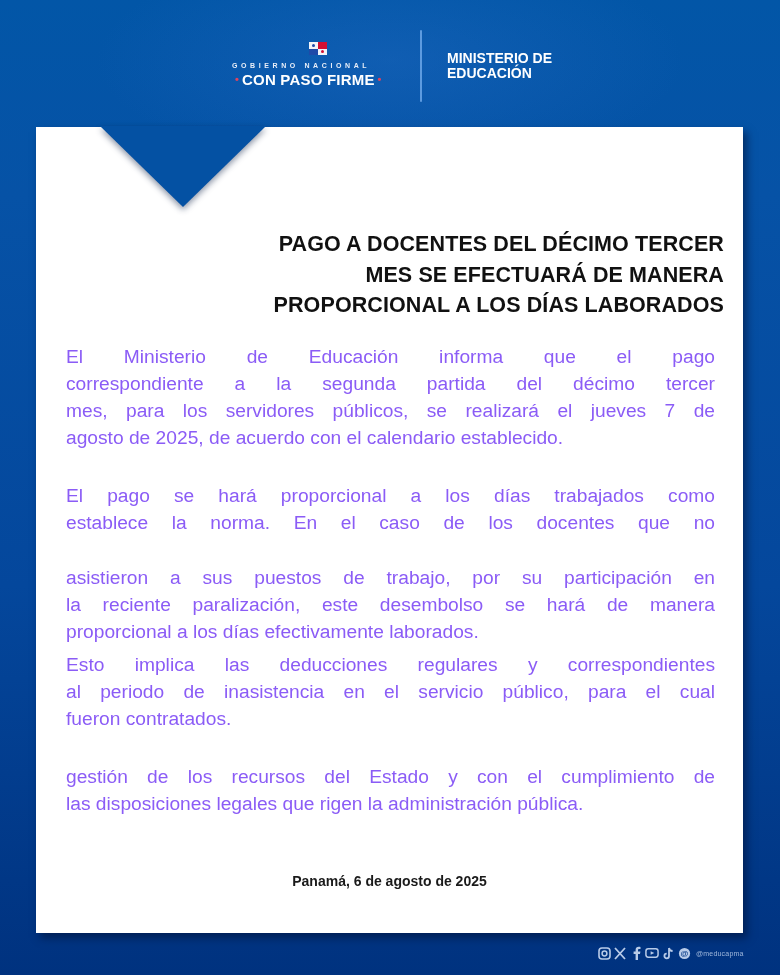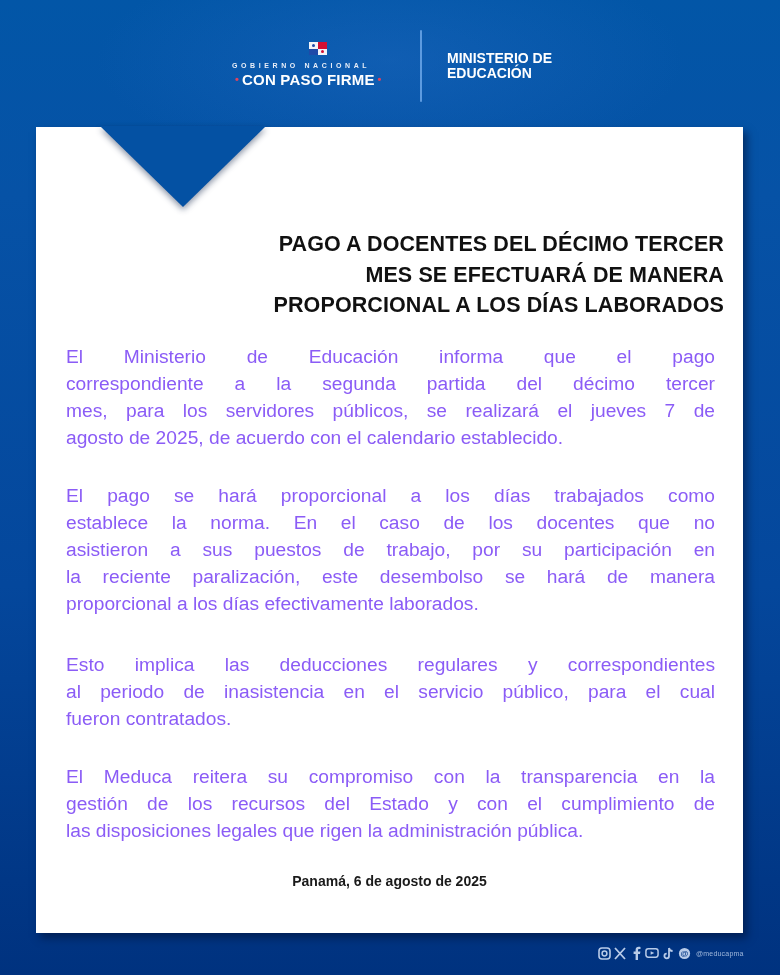--- a/index.html
+++ b/index.html
@@ -130,33 +130,32 @@
 <div class="body-text p1">
   <span class="ln" style="display: block; word-spacing: 35.4219px;">El Ministerio de Educación informa que el pago</span>
   <span class="ln" style="display: block; word-spacing: 25.6674px;">correspondiente a la segunda partida del décimo tercer</span>
   <span class="ln" style="display: block; word-spacing: 13.0672px;">mes, para los servidores públicos, se realizará el jueves 7 de</span>
   <span class="ln last">agosto de 2025, de acuerdo con el calendario establecido.</span>
 </div>
 
 <div class="body-text p2">
   <span class="ln" style="display: block; word-spacing: 18.7795px;">El pago se hará proporcional a los días trabajados como</span>
   <span class="ln" style="display: block; word-spacing: 18.2859px;">establece la norma. En el caso de los docentes que no</span>
-  <span class="ln" style="display: block; word-spacing: 16.5295px;">asistieron a sus puestos de trabajo, por su participación en</span>
+  <span class="ln" style="display: block; word-spacing: 16.5295px; margin-top: 28px;">asistieron a sus puestos de trabajo, por su participación en</span>
   <span class="ln" style="display: block; word-spacing: 16.3281px;">la reciente paralización, este desembolso se hará de manera</span>
   <span class="ln last">proporcional a los días efectivamente laborados.</span>
 </div>
 
 <div class="body-text p3">
   <span class="ln" style="display: block; word-spacing: 24.9766px;">Esto implica las deducciones regulares y correspondientes</span>
   <span class="ln" style="display: block; word-spacing: 13.9156px;">al periodo de inasistencia en el servicio público, para el cual</span>
   <span class="ln last">fueron contratados.</span>
 </div>
 
 <div class="body-text p4">
-  <span class="ln" style="display: block; word-spacing: 15.349px;">El Meduca reitera su compromiso con la transparencia en la</span>
   <span class="ln" style="display: block; word-spacing: 13.9187px;">gestión de los recursos del Estado y con el cumplimiento de</span>
   <span class="ln last">las disposiciones legales que rigen la administración pública.</span>
 </div>
 
 <div class="dateline">Panamá, 6 de agosto de 2025</div>
 
 <div class="social">
   <span class="ic">
     <svg width="13" height="13" viewBox="0 0 13 13">
         <rect x="1" y="1" width="11" height="11" rx="3" fill="none" stroke="#b8cbe8" stroke-width="1.6"></rect>

